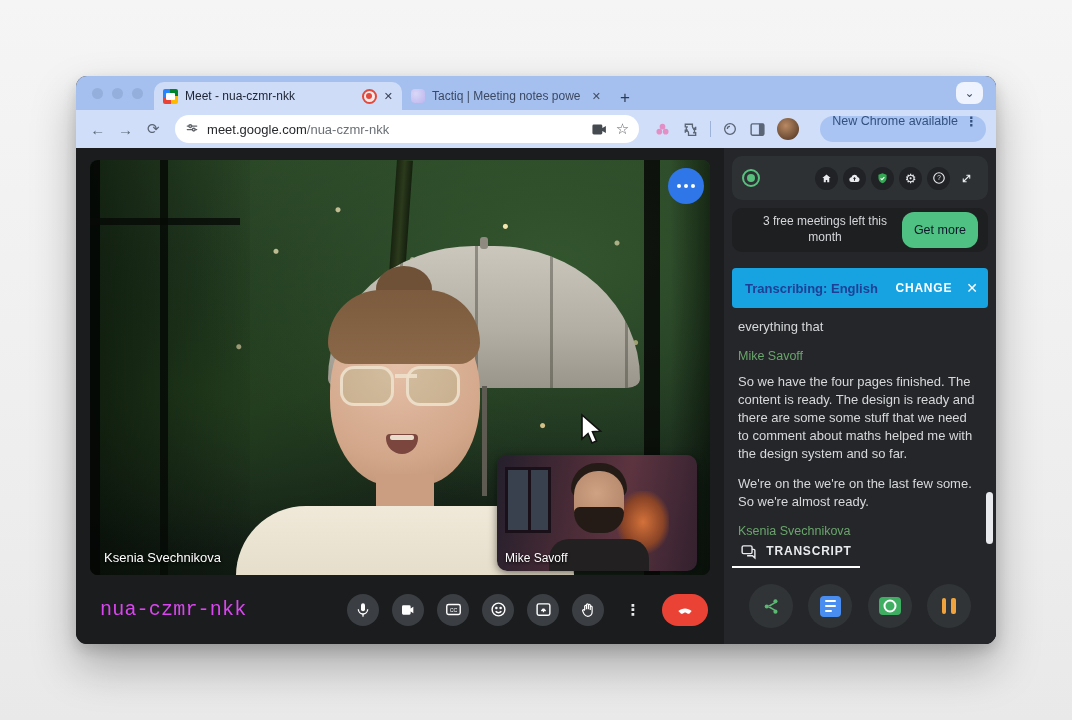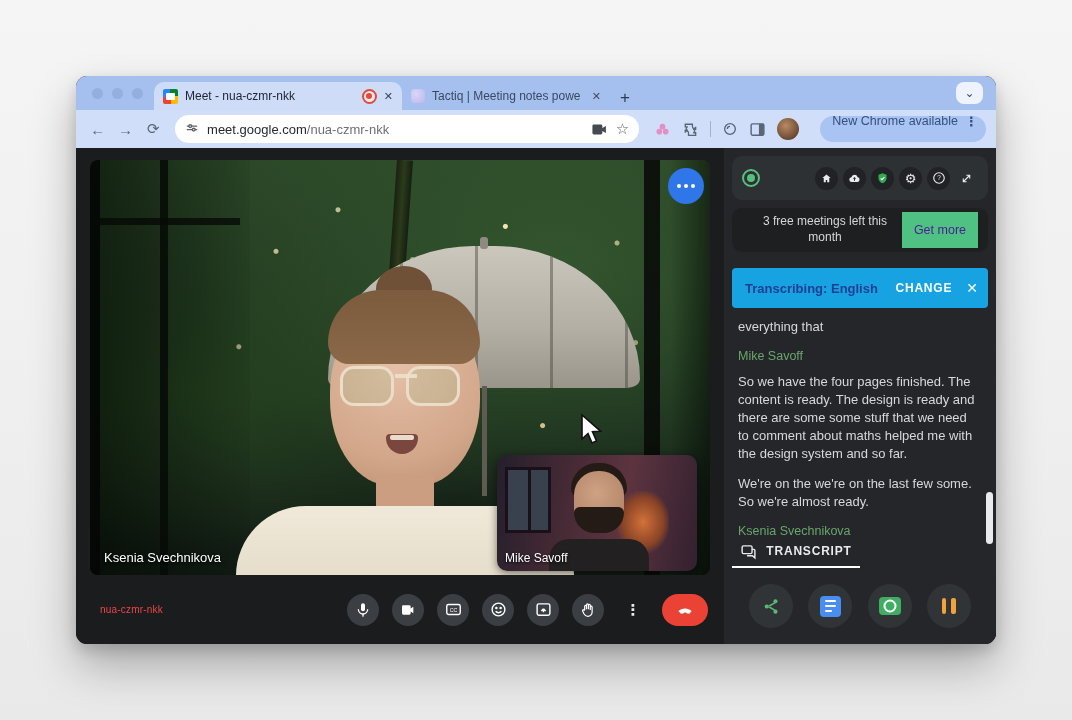--- a/index.html
+++ b/index.html
@@ -115,38 +115,38 @@
     background:radial-gradient(ellipse,#d3713a 0%,#8a4426 55%,transparent 75%); border-radius:8px; }
   .pip .win { position:absolute; left:8px; top:12px; width:46px; height:66px; background:#39414f; border:3px solid #191019; }
   .pip .win::after { content:""; position:absolute; left:50%; top:0; width:3px; height:100%; background:#191019; }
   .pip .m-hair { position:absolute; left:74px; top:8px; width:56px; height:34px; background:#241b16; border-radius:26px 26px 8px 8px; }
   .pip .m-head { position:absolute; left:77px; top:16px; width:50px; height:58px; background:radial-gradient(circle at 45% 38%,#cfa283,#b3856a 75%); border-radius:24px 24px 20px 20px; }
   .pip .m-beard { position:absolute; left:77px; top:52px; width:50px; height:26px; background:#241b16; border-radius:6px 6px 22px 22px; }
   .pip .m-body { position:absolute; left:52px; top:84px; width:100px; height:34px; background:#232021; border-radius:20px 20px 0 0; }
   .pip .name-chip { left:8px; bottom:6px; font-size:12px; }
 
   .meetbar { position:absolute; left:0; right:0; bottom:0; height:69px; display:flex; align-items:center; padding:0 0 0 24px; }
-  .meet-code { color:#ef4444; font-size:10px; letter-spacing:.2px; }
+  .meet-code { color:#d946ef; font-size:20px; letter-spacing:.2px;font-family:Liberation Mono, monospace; }
   .controls { margin-left:auto; margin-right:16px; display:flex; align-items:center; gap:13px; }
   .ctl { width:32px; height:32px; border-radius:50%; background:#3b3e42; display:flex; align-items:center; justify-content:center; }
   .ctl.bare { background:transparent; }
   .ctl svg { display:block; }
   .end-call { width:46px; height:32px; border-radius:16px; background:#ea4335; display:flex; align-items:center; justify-content:center; }
   .kebab-w { color:#e8eaed; font-size:15px; font-weight:bold; }
 
   
   .panel { width:272px; background:#242629; display:flex; flex-direction:column; padding:8px 8px 0; position:relative; }
   .tq-header { height:44px; background:#2e3134; border-radius:10px; display:flex; align-items:center; padding:0 10px; gap:5px; flex:0 0 auto; }
   .rec-ring { width:18px; height:18px; border:2px solid #57c07d; border-radius:50%; position:relative; margin-right:auto; }
   .rec-ring::after { content:""; position:absolute; inset:3px; background:#57c07d; border-radius:50%; }
   .hico { width:23px; height:23px; border-radius:50%; background:#202225; display:flex; align-items:center; justify-content:center; }
   .hico.flat { background:transparent; }
   .tq-meetings { margin-top:8px; height:44px; background:#1d1f21; border-radius:10px; display:flex; align-items:center; padding:0 10px 0 24px; flex:0 0 auto; }
   .quota { color:#d5d7da; font-size:12px; line-height:1.3; width:138px; text-align:center; }
-  .get-more { margin-left:auto; background:#4fc183; color:#4c1d95; font-size:12.5px; padding:11px 12px; border-radius:0; }
+  .get-more { margin-left:auto; background:#4fc183; color:#0f172a; font-size:12.5px; padding:11px 12px; border-radius:12px; }
   .tq-banner { margin-top:16px; height:40px; background:#17a3e2; border-radius:4px; display:flex; align-items:center; padding:0 10px 0 13px; flex:0 0 auto; }
   .transcribing { color:#1e3f95; font-size:13px; font-weight:bold; }
   .change { margin-left:auto; color:#fff; font-size:12px; font-weight:bold; letter-spacing:.8px; }
   .banner-x { color:#fff; font-size:14px; margin-left:14px; }
   .tq-transcript { flex:1; overflow:hidden; padding:10px 10px 0 6px; font-size:13px; color:#d6d8da; line-height:1.38; }
   .tq-transcript p { margin-bottom:12px; }
   .tq-transcript p.speaker { color:#69a56b; font-size:12.5px; margin-bottom:8px; }
   .scroll-thumb { position:absolute; right:3px; top:344px; width:7px; height:52px; border-radius:4px; background:#e8eaed; }
   .tq-tabs { height:32px; display:flex; flex:0 0 auto;gap:8px; }
   .tq-tab { width:50%; display:flex; align-items:center; justify-content:center; gap:9px;

